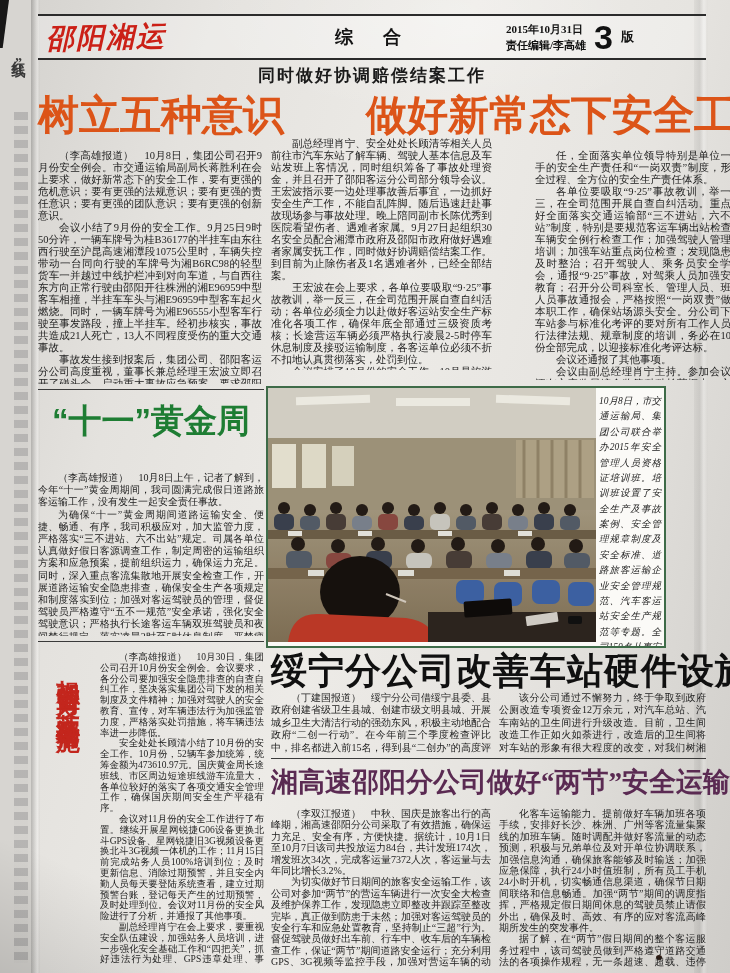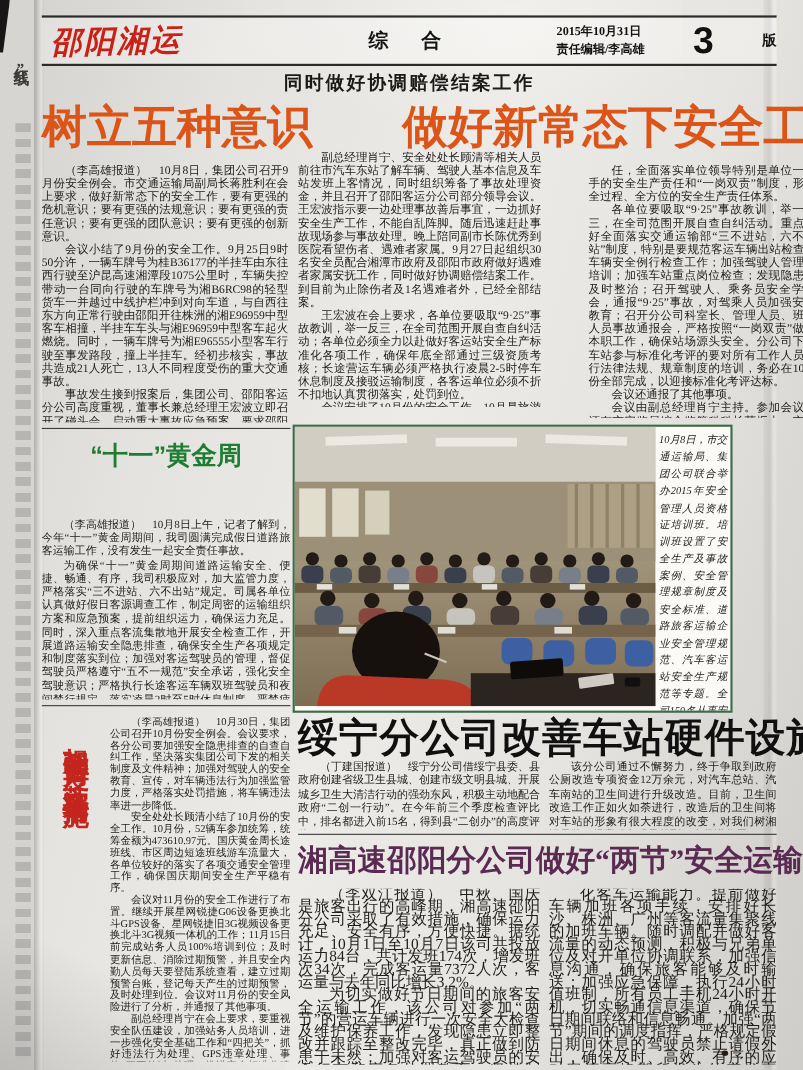--- a/index.html
+++ b/index.html
@@ -23,21 +23,21 @@
   .wrinkle-bl{position:absolute;left:0;top:840px;width:260px;height:133px;
     background:linear-gradient(25deg,rgba(0,0,0,.12),rgba(0,0,0,0) 55%);}
   .speck{position:absolute;left:656px;top:955px;width:6px;height:5px;border-radius:50%;background:#2d1b12;}
   
   .masthead{position:absolute;left:38px;top:14px;width:668px;height:42px;
     border-top:2px solid #2b2b2b;border-bottom:2px solid #2b2b2b;background:rgba(255,255,255,.30);
     display:flex;align-items:center;}
   .logo{width:190px;font-size:28px;font-weight:bold;font-style:italic;color:#cb2017;
     letter-spacing:2px;padding-left:8px;transform:rotate(-1.5deg);font-family:"DejaVu Serif",serif;}
   .section-title{flex:1;text-align:center;font-size:18px;font-weight:600;color:#141414;letter-spacing:6px;}
-  .mh-right{width:200px;display:flex;align-items:center;gap:8px;justify-content:space-between;}
+  .mh-right{width:200px;display:flex;align-items:center;gap:8px;}
   .mh-date{font-size:11px;font-weight:bold;line-height:1.5;color:#111;}
   .page-num{font-size:34px;font-weight:900;color:#111;font-family:"Liberation Sans",sans-serif;}
   .page-unit{font-size:13px;font-weight:bold;color:#111;}
   
   .kicker{position:absolute;left:38px;top:64px;width:668px;text-align:center;
     font-size:17px;font-weight:bold;letter-spacing:2px;color:#1a1a1a;}
   .headline-main{position:absolute;left:38px;top:88px;width:668px;text-align:center;
     font-family:"Liberation Sans","DejaVu Sans",sans-serif;font-size:41px;font-weight:900;
     color:#dc5418;letter-spacing:0;white-space:nowrap;}
   .bodycol{position:absolute;overflow:hidden;font-size:10.5px;line-height:12px;text-align:justify;color:#1d1d1d;}
@@ -45,21 +45,21 @@
   .col1{left:38px;top:150px;width:224px;height:234px;}
   .col2{left:271px;top:138px;width:221px;height:232px;}
   .col3{left:499px;top:150px;width:207px;height:230px;margin-left:36px;}
   .rule{position:absolute;height:0;border-top:1.5px solid #3a3a3a;}
   .rule1{left:38px;top:389px;width:226px;}
   .rule2{left:38px;top:641px;width:226px;}
   .rule3{left:271px;top:758px;width:435px;}
   
   .gw-h{position:absolute;left:38px;width:226px;text-align:center;
     font-family:"Liberation Sans","DejaVu Sans",sans-serif;font-weight:900;color:#1e7d33;}
-  .gw-h1{top:399px;font-size:23px;}
+  .gw-h1{top:399px;font-size:33px;}
   .gw-h2{top:433px;font-size:29px;letter-spacing:0;}
   .gw-body{left:38px;top:472px;width:226px;height:164px;font-size:10px;line-height:12.2px;}
   
   .sup-vert{position:absolute;left:40px;top:660px;width:56px;height:300px;display:flex;
     flex-direction:column;align-items:center;gap:16px;}
   .sup-vert span{writing-mode:vertical-rl;text-orientation:upright;font-size:24px;font-weight:900;
     color:#c3261d;letter-spacing:3px;font-family:"Liberation Serif",serif;}
   .sup-body{left:100px;top:652px;width:164px;height:313px;font-size:9.5px;line-height:10.8px;}
   
   .photo-frame{position:absolute;left:266px;top:386px;width:396px;height:258px;
@@ -68,21 +68,21 @@
     color:#222;text-align:justify;overflow:hidden;}
   
   .sn-h{position:absolute;left:271px;top:647px;width:435px;text-align:center;font-size:36px;
     font-weight:900;color:#101010;letter-spacing:1px;white-space:nowrap;}
   .sn-col{position:absolute;top:692px;height:62px;font-size:10px;line-height:12.4px;}
   .sn-c1{left:271px;width:220px;}
   .sn-c2{left:499px;width:207px;}
   
   .gs-h{position:absolute;left:271px;top:764px;width:435px;text-align:center;font-size:27px;
     font-weight:900;color:#5a2a52;letter-spacing:0;white-space:nowrap;}
-  .gs-col{position:absolute;top:808px;height:160px;font-size:14px;line-height:11.4px;}
+  .gs-col{position:absolute;top:808px;height:160px;font-size:10px;line-height:11.4px;}
   .gs-c1{left:271px;width:220px;}
   .gs-c2{left:499px;width:207px;}
 </style>
 </head>
 <body>
 
 <div class="page">
 
   <div class="strip">
     <div class="strip-frag">红线”</div>

